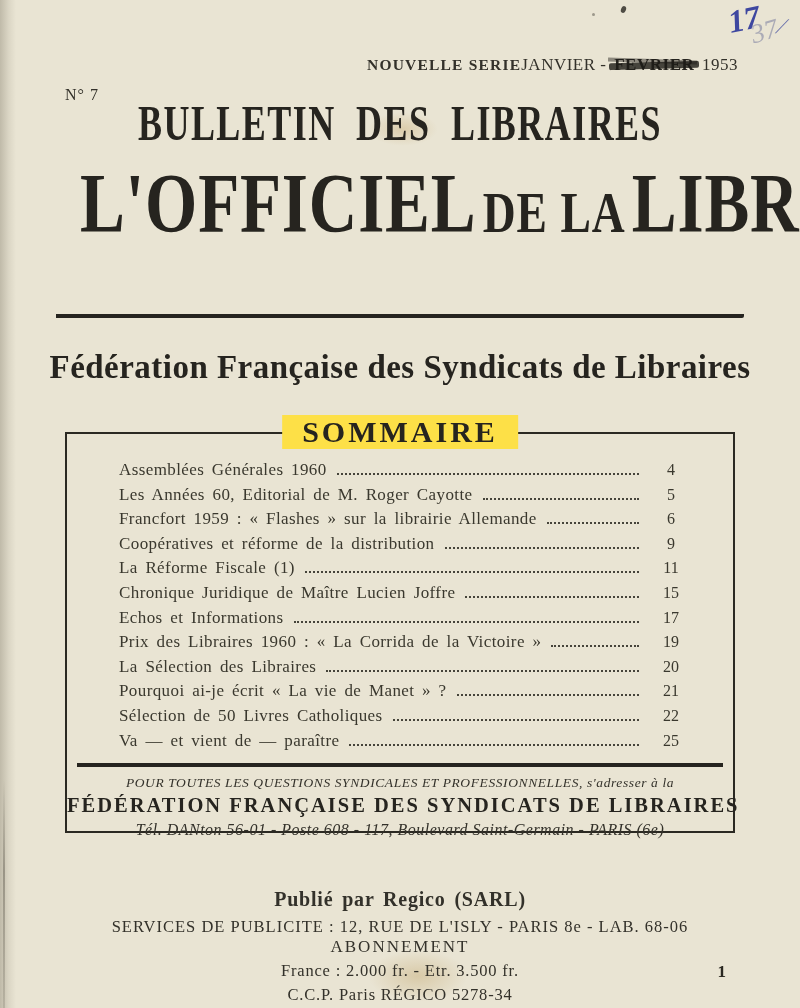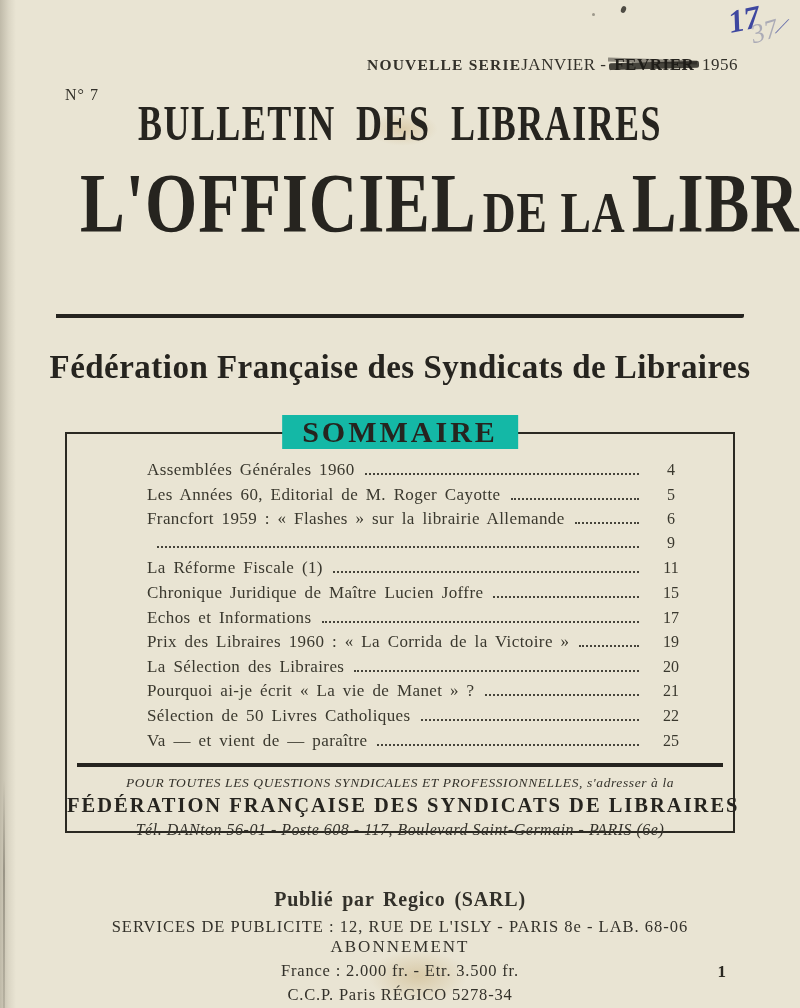--- a/index.html
+++ b/index.html
@@ -57,24 +57,24 @@
     background: #26241f; border-radius: 0 0 2px 0; }
 
   .federation { position: absolute; top: 348px; left: 0; width: 100%; text-align: center;
     font-weight: bold; font-size: 34px; letter-spacing: 0.5px; color: #26241f;
     transform: scaleX(0.97); white-space: nowrap; }
 
   
   .som-box { position: absolute; top: 432px; left: 65px; width: 670px; height: 401px;
     border: 2px solid #2b2922; }
   .som-title { position: absolute; top: -19px; left: 50%; transform: translateX(-50%);
-    background: #14b8a6; padding: 0 20px; font-weight: bold; font-size: 30px;
+    background: #fde047; padding: 0 20px; font-weight: bold; font-size: 30px;
     letter-spacing: 3px; color: #26241f; white-space: nowrap; }
   .toc { padding: 26px 38px 0 52px; }
-  .toc-row { display: flex; align-items: baseline; height: 24.6px; margin-left: 28px; }
+  .toc-row { display: flex; align-items: baseline; height: 24.6px; }
   .toc-label { font-size: 17px; color: #3a382e; letter-spacing: 0.4px; word-spacing: 3px; white-space: nowrap; }
   .toc-dots { flex: 1; border-bottom: 2px dotted #46443a; margin: 0 8px 5px 10px; min-width: 20px; }
   .toc-page { width: 48px; text-align: center; font-size: 16px; color: #3a382e; }
   .som-rule { margin: 8px 10px 0 10px; height: 4px; background: #26241f; }
   .som-footer { text-align: center; padding-top: 8px; }
   .som-f1 { font-style: italic; font-size: 13.5px; letter-spacing: 0.6px; color: #33312a; }
   .som-f2 { font-weight: bold; font-size: 20.5px; letter-spacing: 2px; color: #26241f; margin-top: 3px; white-space: nowrap; }
   .som-f3 { font-style: italic; font-size: 16px; letter-spacing: 0.5px; color: #33312a; margin-top: 4px; }
 
   
@@ -98,21 +98,21 @@
   <div class="stain stain-2"></div>
   <div class="speck speck-1"></div>
   <div class="speck speck-2"></div>
 
   <div class="hw hw-ghost">37</div>
   <div class="hw hw-main">17</div>
   <div class="hw hw-tick">∕</div>
 
   <div class="mast-row">
     <span class="series">NOUVELLE SERIE</span>
-    <span class="dateline"><span>JANVIER - </span><span class="struck">FEVRIER</span><span> 1956</span></span>
+    <span class="dateline"><span>JANVIER - </span><span class="struck">FEVRIER</span><span> 1953</span></span>
   </div>
   <div class="issue-no">N° 7</div>
 
   <div class="title-1">BULLETIN DES LIBRAIRES</div>
   <div class="title-2"><span class="big">L'OFFICIEL</span><span class="small">DE</span><span class="small">LA</span><span class="big">LIBRAIRIE</span></div>
 
 
   <div class="rule-main"></div>
 
   <div class="federation">Fédération Française des Syndicats de Libraires</div>
@@ -133,20 +133,21 @@
     <span class="toc-page">5</span>
   </div>
 
   <div class="toc-row">
     <span class="toc-label">Francfort 1959 : « Flashes » sur la librairie Allemande</span>
     <span class="toc-dots"></span>
     <span class="toc-page">6</span>
   </div>
 
   <div class="toc-row">
+    <span class="toc-label">Coopératives et réforme de la distribution</span>
     <span class="toc-dots"></span>
     <span class="toc-page">9</span>
   </div>
 
   <div class="toc-row">
     <span class="toc-label">La Réforme Fiscale (1)</span>
     <span class="toc-dots"></span>
     <span class="toc-page">11</span>
   </div>
 

